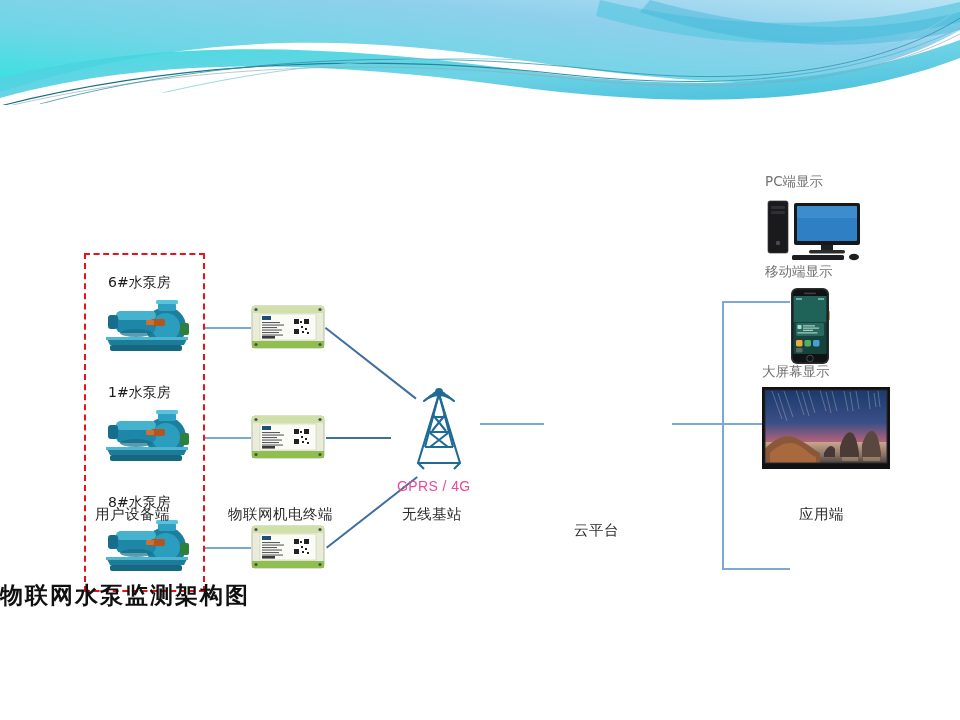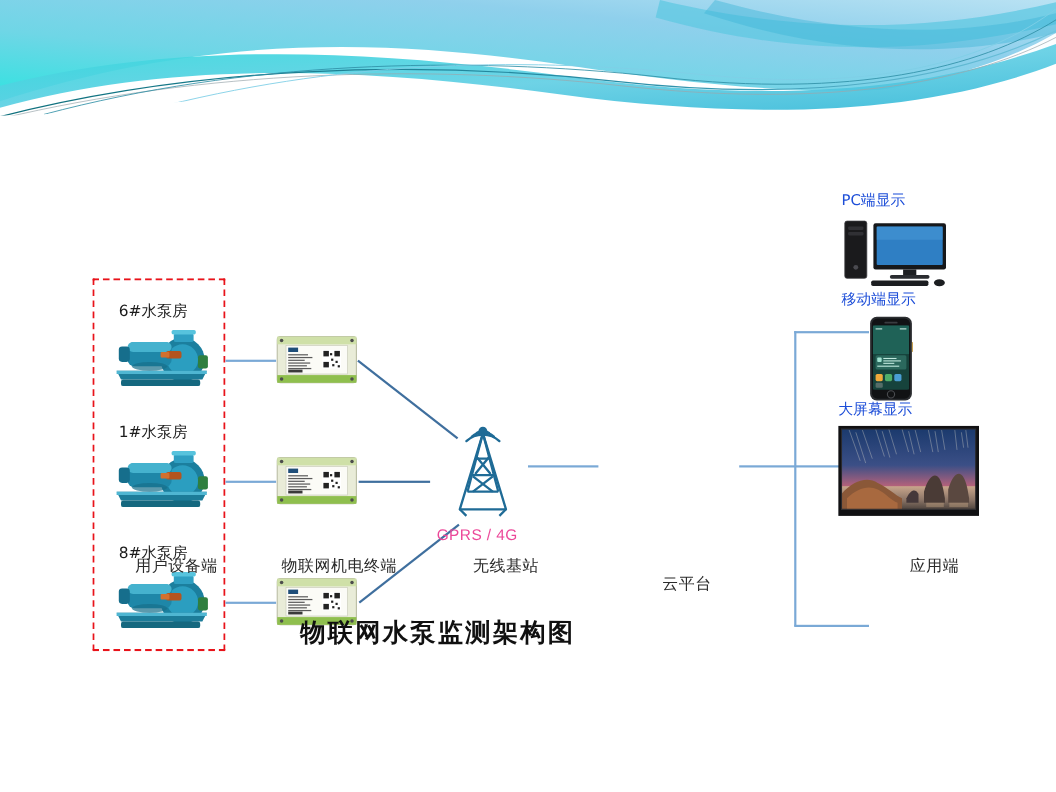--- a/index.html
+++ b/index.html
@@ -28,42 +28,42 @@
 
   
   #user-zone{
     position:absolute;left:84px;top:148px;width:121px;height:339px;
     border:2px dashed #e8131a;border-radius:1px;box-sizing:border-box;
   }
 
   
   .col-label{
     position:absolute;font-size:14.5px;color:#2b2b2b;white-space:nowrap;
-    font-family:Liberation Mono, monospace;letter-spacing:.5px;margin-left:28px;
+    font-family:Liberation Mono, monospace;letter-spacing:.5px;
   }
   .pump-label{
     position:absolute;font-size:14px;color:#1c1c1c;white-space:nowrap;
     font-family:"DejaVu Sans","Liberation Sans",sans-serif;
   }
   .app-label{
-    position:absolute;font-size:13.5px;color:#1d4ed8;white-space:nowrap;
+    position:absolute;font-size:13.5px;color:#737373;white-space:nowrap;
     font-family:"DejaVu Sans","Liberation Sans",sans-serif;
   }
   #tower-label{
     position:absolute;left:397px;top:373px;font-size:14px;color:#ec4899;
     letter-spacing:.4px;white-space:nowrap;
   }
   #cloud-label{
     position:absolute;left:0;top:0;width:100%;height:100%;
     display:flex;align-items:center;justify-content:center;
     font-size:25px;color:#151515;letter-spacing:-.4px;
   }
 
   #figure-title{
-    position:absolute;left:0;top:560px;width:796px;text-align:center;
+    position:absolute;left:0;top:580px;width:796px;text-align:left;
     font-family:"DejaVu Serif","Liberation Serif",serif;
     font-size:23px;font-weight:700;color:#101010;letter-spacing:2px;
   }
 
   
   .pump{position:absolute;width:100px;height:62px;}
   .iot{position:absolute;width:74px;height:48px;}
   .pc{position:absolute;}
   .phone{position:absolute;}
   .bigscreen{position:absolute;}

